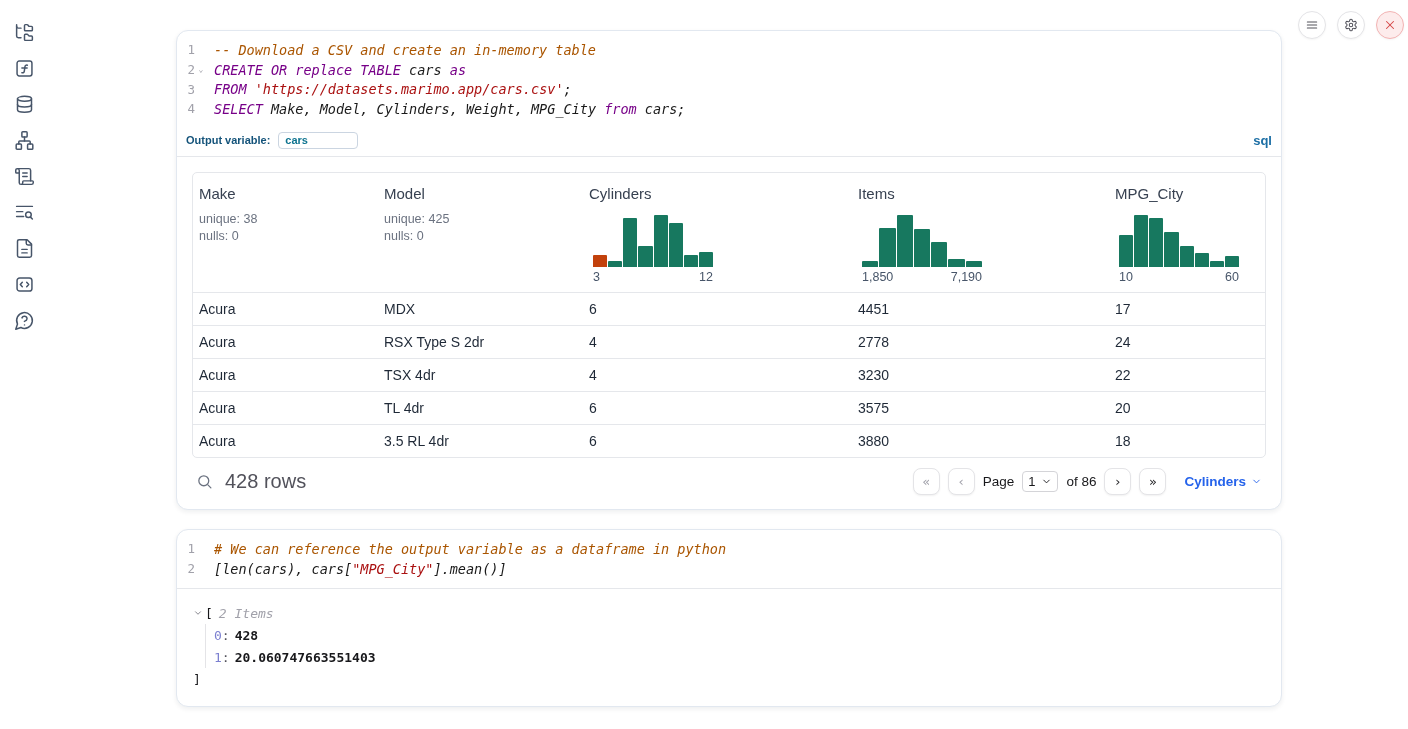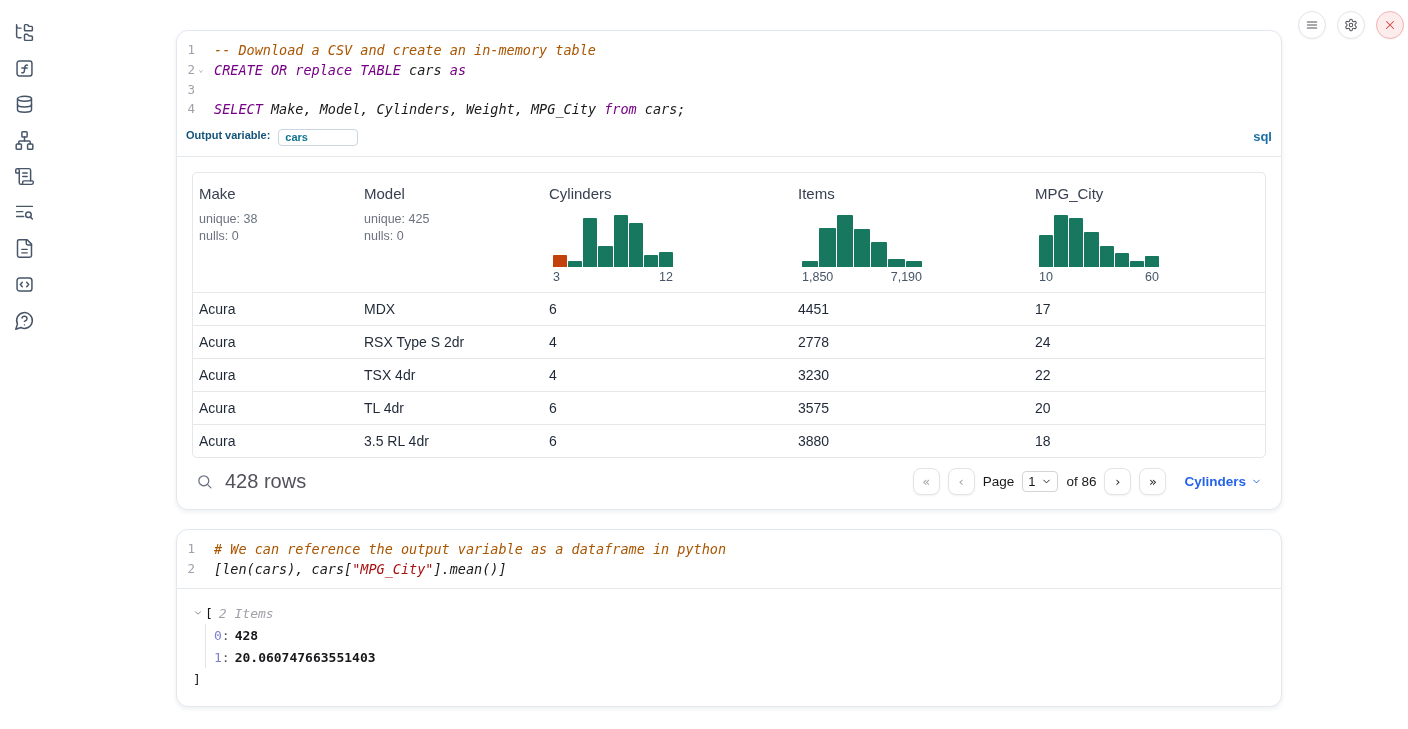--- a/index.html
+++ b/index.html
@@ -35,32 +35,32 @@
   .code-line { display:flex; height:19.7px; align-items:center;
     font-family:"DejaVu Sans Mono", monospace; font-size:13.5px; white-space:pre; }
   .gutter { width:18px; text-align:right; color:#a1a1aa; font-size:12.5px; flex:none; }
   .fold-col { width:12px; text-align:center; color:#a1a1aa; font-size:8px; flex:none; }
   .code-text { padding-left:7px; color:#1a1a1a;font-style:italic; }
   .tok-comment { color:var(--c-comment,#aa5500); }
   .tok-keyword { color:var(--c-keyword,#770088); }
   .tok-string  { color:var(--c-string,#aa1111); }
   .tok-plain   { color:#1a1a1a; }
 
-  .cell-footer-bar { display:flex; align-items:flex-start; height:28px;
+  .cell-footer-bar { display:flex; align-items:center; height:28px;
     padding:0 9px 4px 9px; border-bottom:1px solid #e5e7eb; }
   .ov-label { font-size:11px; font-weight:bold; color:var(--c-outvar,#14537a); }
   .ov-input { margin-left:8px; width:80px; height:17px; border:1px solid #cbd5e1;
     border-radius:4px; padding:0 6px; font-size:11px; font-weight:bold;
     color:#0e7490; font-family:"Liberation Sans",sans-serif; }
   .lang-badge { margin-left:auto; font-size:13px; font-weight:bold; color:var(--c-badge,#1d6fa5); }
 
   
   .output-area { padding:15px 15px 10px; }
   .table-wrap { border:1px solid #e5e7eb; border-radius:5px; overflow:hidden; }
-  .t-header, .t-row { display:grid; grid-template-columns:165px 185px 249px 237px 1fr; }
+  .t-header, .t-row { display:grid; grid-template-columns:165px 185px 249px 237px 1fr;gap:20px; }
   .t-hcell { padding:12px 6px 8px; }
   .t-title { font-size:15px; color:#374151; }
   .t-stat { font-size:12.5px; color:#6b7280; line-height:17px; }
   .t-stats { margin-top:9px; }
   .hist { margin-top:13px; margin-left:4px; width:120px; height:52px;
     display:flex; align-items:flex-end; gap:1px; cursor:pointer; }
   .hist .bar { flex:1; background:var(--c-bar,#17785f); border-radius:1px 1px 0 0; }
   .hist .bar.hl { background:var(--c-bar-hl,#c2410c); }
   .hist-axis { margin-left:4px; width:120px; display:flex; justify-content:space-between;
     font-size:12.5px; color:#475569; margin-top:3px; }
@@ -196,21 +196,21 @@
         <path d="M18 6 6 18"></path>
         <path d="m6 6 12 12"></path>
       </svg>
   </button>
 </div>
 
 <section class="cell" id="cell1">
   <div class="code-area" id="sql-code">
       <div class="code-line"><span class="gutter">1</span><span class="fold-col"></span><span class="code-text"><span class="tok-comment">-- Download a CSV and create an in-memory table</span></span></div>
       <div class="code-line"><span class="gutter">2</span><span class="fold-col">⌄</span><span class="code-text"><span class="tok-keyword">CREATE</span><span class="tok-plain"> </span><span class="tok-keyword">OR</span><span class="tok-keyword"> replace </span><span class="tok-keyword">TABLE</span><span class="tok-plain"> cars </span><span class="tok-keyword">as</span></span></div>
-      <div class="code-line"><span class="gutter">3</span><span class="fold-col"></span></div>
+      <div class="code-line"><span class="gutter">3</span><span class="fold-col"></span><span class="code-text"><span class="tok-keyword">FROM</span><span class="tok-plain"> </span><span class="tok-string">'https://datasets.marimo.app/cars.csv'</span><span class="tok-plain">;</span></span></div>
       <div class="code-line"><span class="gutter">4</span><span class="fold-col"></span><span class="code-text"><span class="tok-keyword">SELECT</span><span class="tok-plain"> Make, Model, Cylinders, Weight, MPG_City </span><span class="tok-keyword">from</span><span class="tok-plain"> cars;</span></span></div>
     </div>
   <div class="cell-footer-bar">
     <span class="ov-label">Output variable:</span>
     <input class="ov-input" value="cars" style="">
     <span class="lang-badge">sql</span>
   </div>
 
   <div class="output-area">
     <div class="table-wrap">

